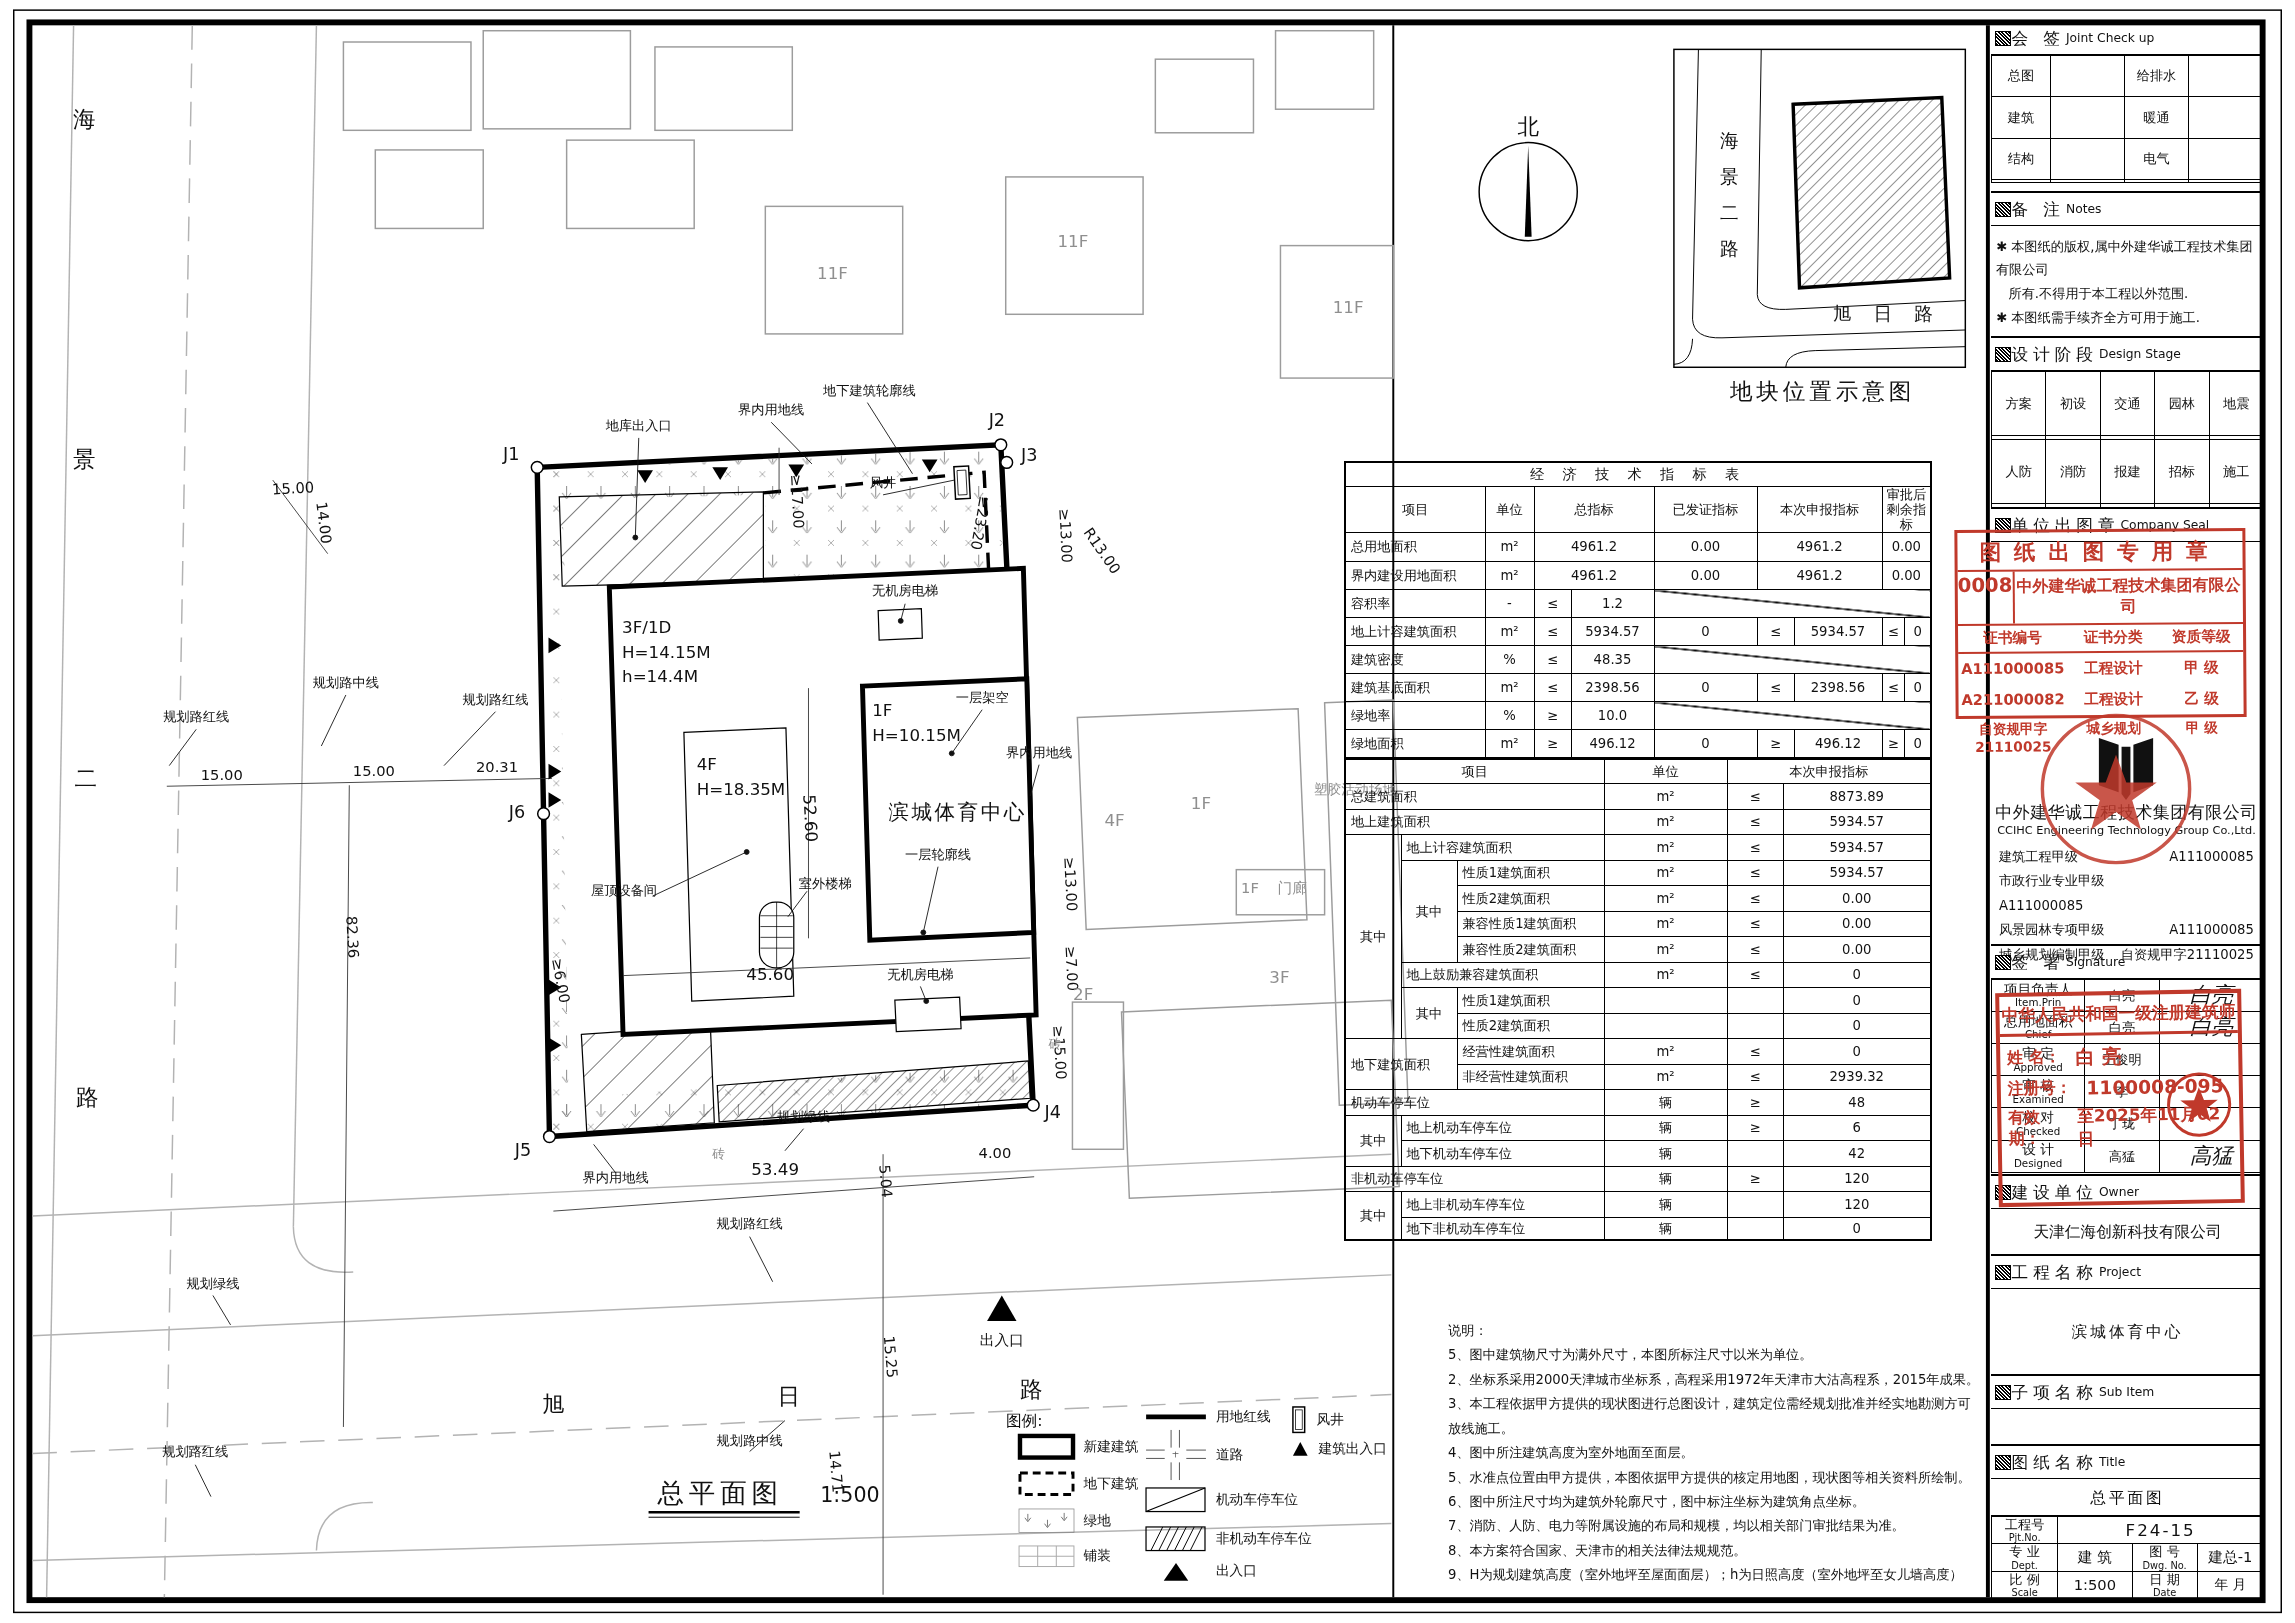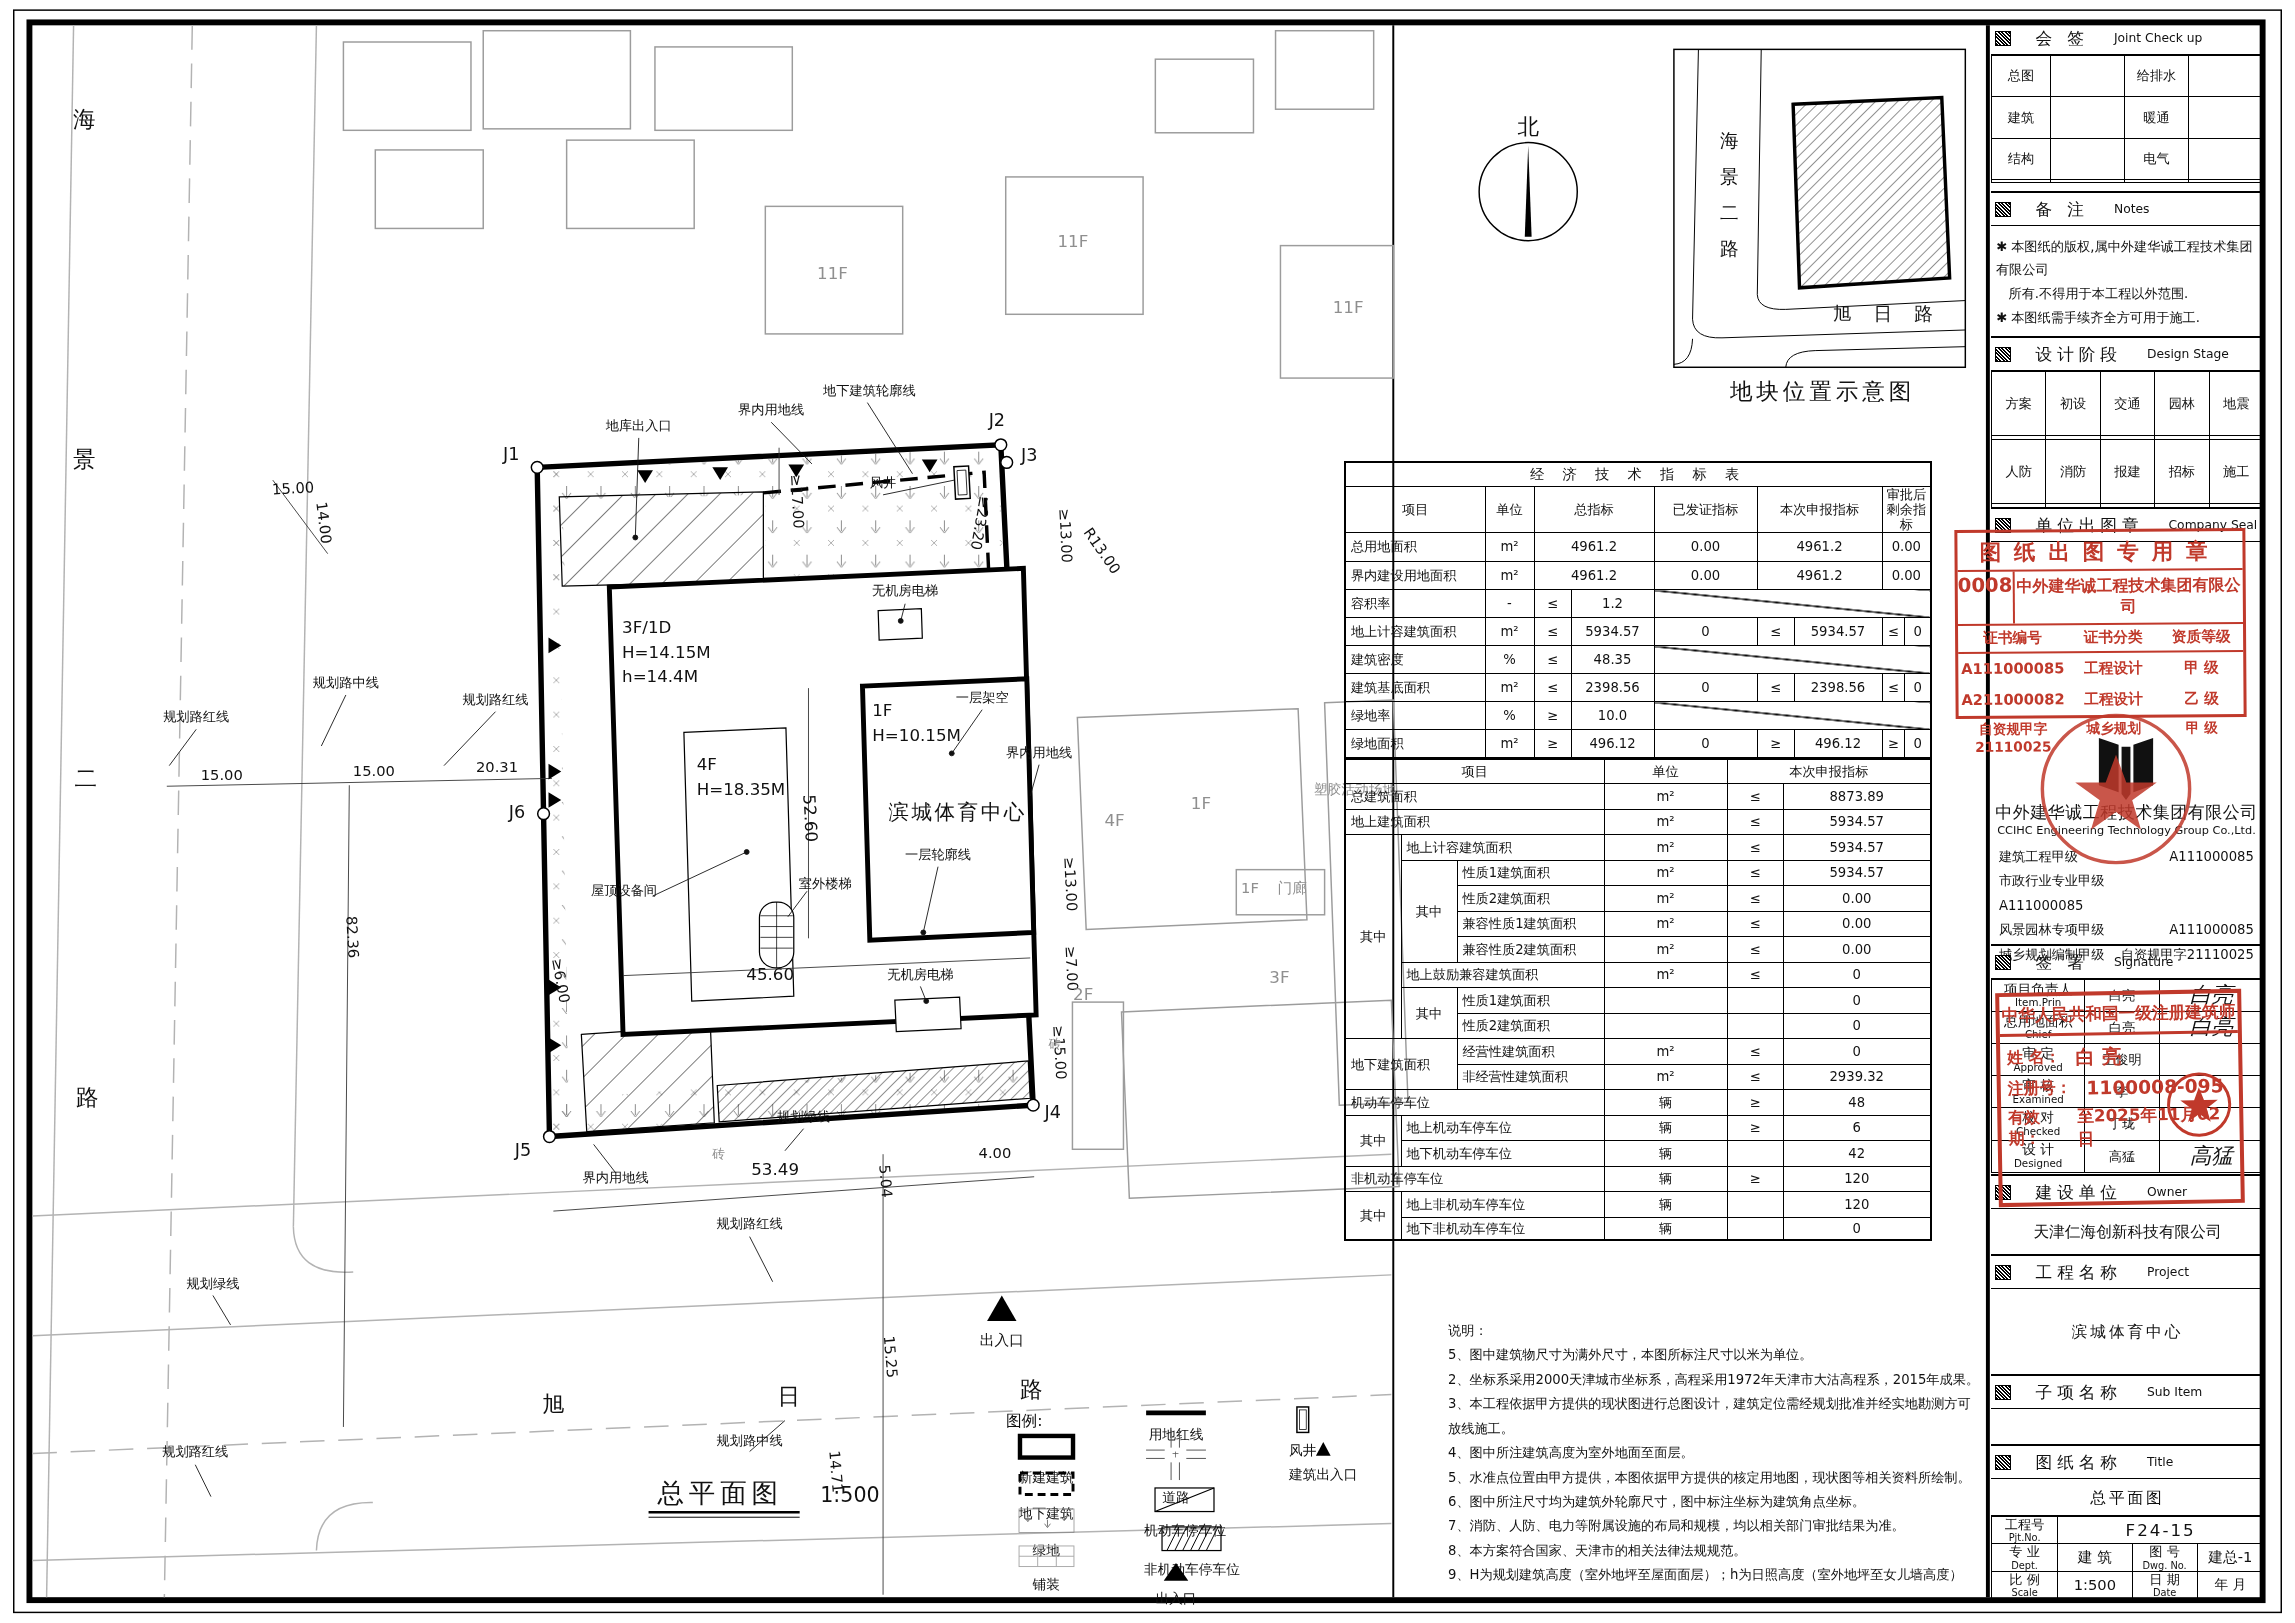--- a/index.html
+++ b/index.html
@@ -8,34 +8,34 @@
   #bg-svg{position:absolute;left:0;top:0;}
   .abs{position:absolute;}
   
   table.tb{border-collapse:collapse;table-layout:fixed;width:100%;}
   table.tb td,table.tb th{border:1px solid #000;font-weight:normal;text-align:center;
       padding:0 2px;font-size:13.2px;line-height:1.15;overflow:hidden;}
   .tb .l{text-align:left;padding-left:4.9px;}
   .diag{background:linear-gradient(to top right,transparent calc(50% - 1px),#000 calc(50% - 0.5px),#000 calc(50% + 0.5px),transparent calc(50% + 1px));}
   
   .sec{position:absolute;left:0;width:273px;box-sizing:border-box;}
-  .sec-h{display:flex;align-items:center;gap:25px;padding:4.9px 3.9px 3.9px 3.9px;
+  .sec-h{display:flex;align-items:center;gap:1px;padding:4.9px 3.9px 3.9px 3.9px;
          border-top:2.9px solid #000;border-bottom:1.5px solid #000;}
   .sec-h .sq{width:13.7px;height:13.7px;background:
         repeating-linear-gradient(45deg,#000 0 1.5px,#fff 1.5px 2.5px);border:1px solid #000;flex:0 0 auto;}
   .sec-h .cn{font-size:16.7px;letter-spacing:4.9px;white-space:nowrap;}
   .sec-h .en{font-size:12.3px;white-space:nowrap;}
   .center-val{display:flex;align-items:center;justify-content:center;font-size:15.7px;}
   .sig{font-family:"DejaVu Serif",serif;font-style:italic;font-size:21.6px;transform:skewX(-12deg);}
   .stamp-box{position:absolute;border:3.4px solid #c0392b;color:#c0392b;background:transparent;}
   .stamp-box *{color:#c0392b;}
   .arch-row{display:flex;align-items:center;font-size:16px;font-weight:bold;}
   .notes-line{font-size:13.2px;line-height:1.85;}
   .legend-label{font-size:13.7px;white-space:nowrap;}
-  .leg-item{position:absolute;display:flex;align-items:center;gap:7.9px;flex-direction:column;}
+  .leg-item{position:absolute;display:flex;align-items:center;gap:7.9px;}
 </style>
 </head>
 <body>
 <div id="sheet">
 
 <svg id="bg-svg" width="2295" height="1624" viewBox="0 0 4678 3309">
   <defs>
     <pattern id="greenpat" width="70" height="70" patternUnits="userSpaceOnUse">
       <path d="M35 10 v22 M26 24 l9 12 9-12" stroke="#8a8a8a" stroke-width="2" fill="none"></path>
       <path d="M8 50 l12 12 M20 50 l-12 12" stroke="#9a9a9a" stroke-width="1.6"></path>

